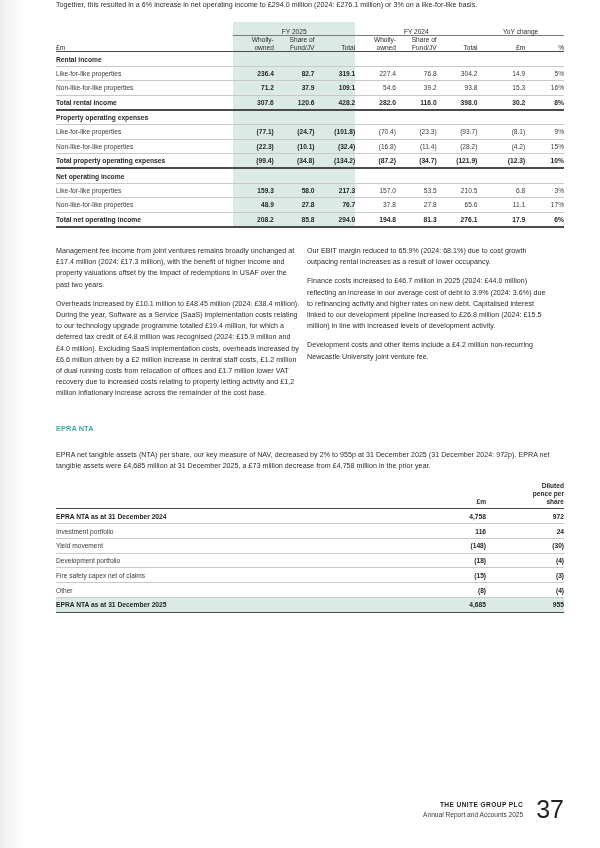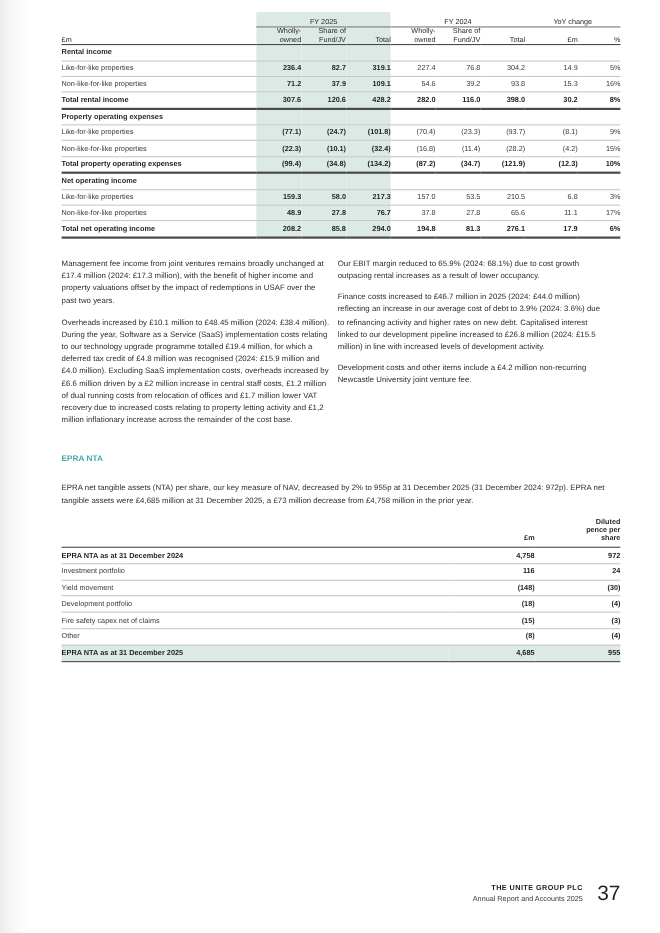--- a/index.html
+++ b/index.html
@@ -175,33 +175,34 @@
     font-weight: bold;
     letter-spacing: 0.06em;
     color: #1f1f1f;
   }
   .footer-l2 {
     font-size: 6.6px;
     color: #3a3a3a;
     margin-top: 2.5px;
   }
   .folio {
-    font-size: 19px;
+    font-size: 25px;
     color: #1f1f1f;
     line-height: 1;
     font-weight: normal;
   }
 </style>
 </head>
 <body>
 
 <div class="page-edge"></div>
 
 <div class="page">
 
+  <p class="body-text intro">Together, this resulted in a 6% increase in net operating income to £294.0 million (2024: £276.1 million) or 3% on a like-for-like basis.</p>
 
   <div class="tbl1-wrap">
   <table class="fin">
     <colgroup>
       <col style="width:174px">
       <col style="width:40px">
           <col style="width:40px">
           <col style="width:40px">
       <col style="width:40px">
           <col style="width:40px">

